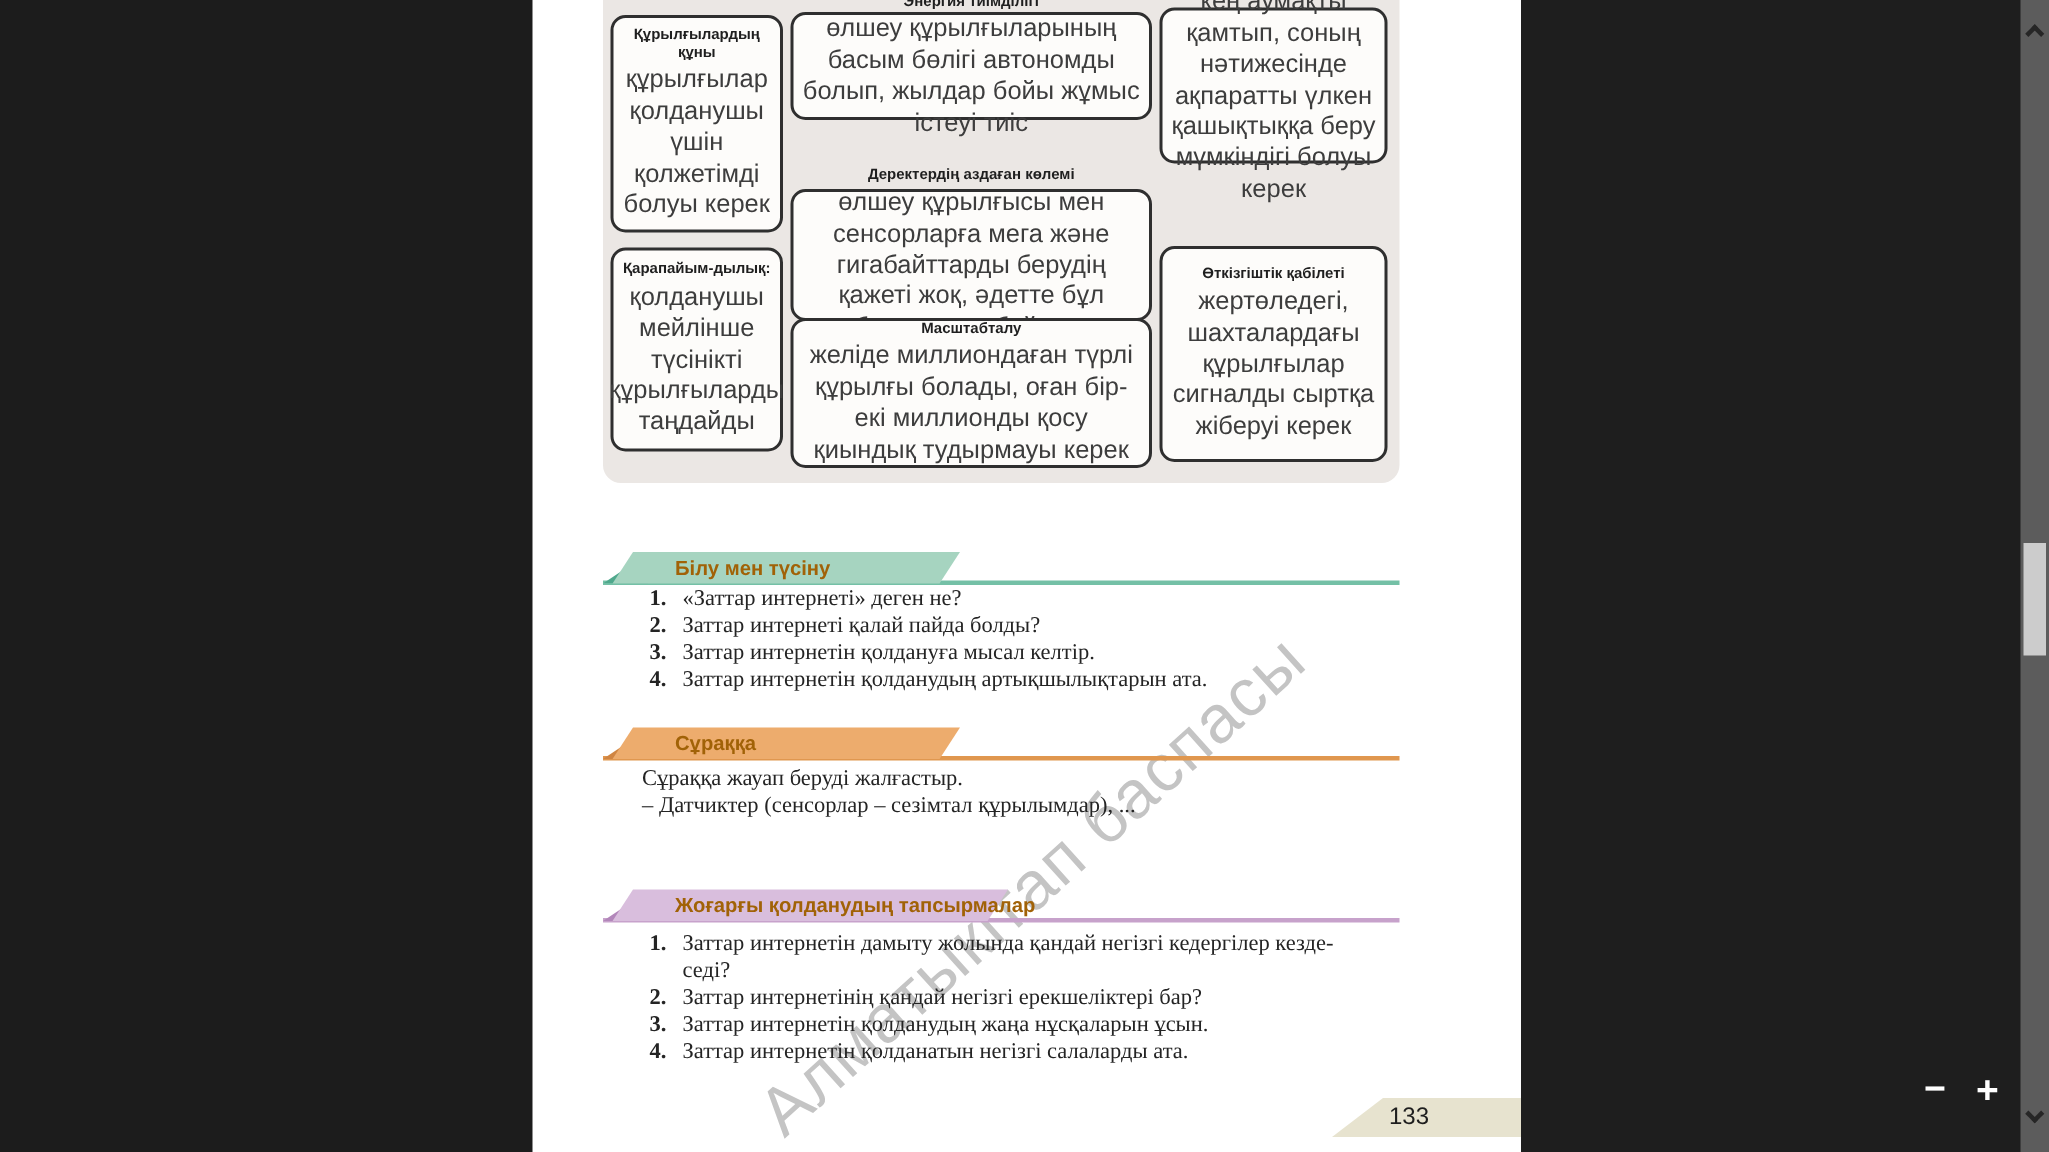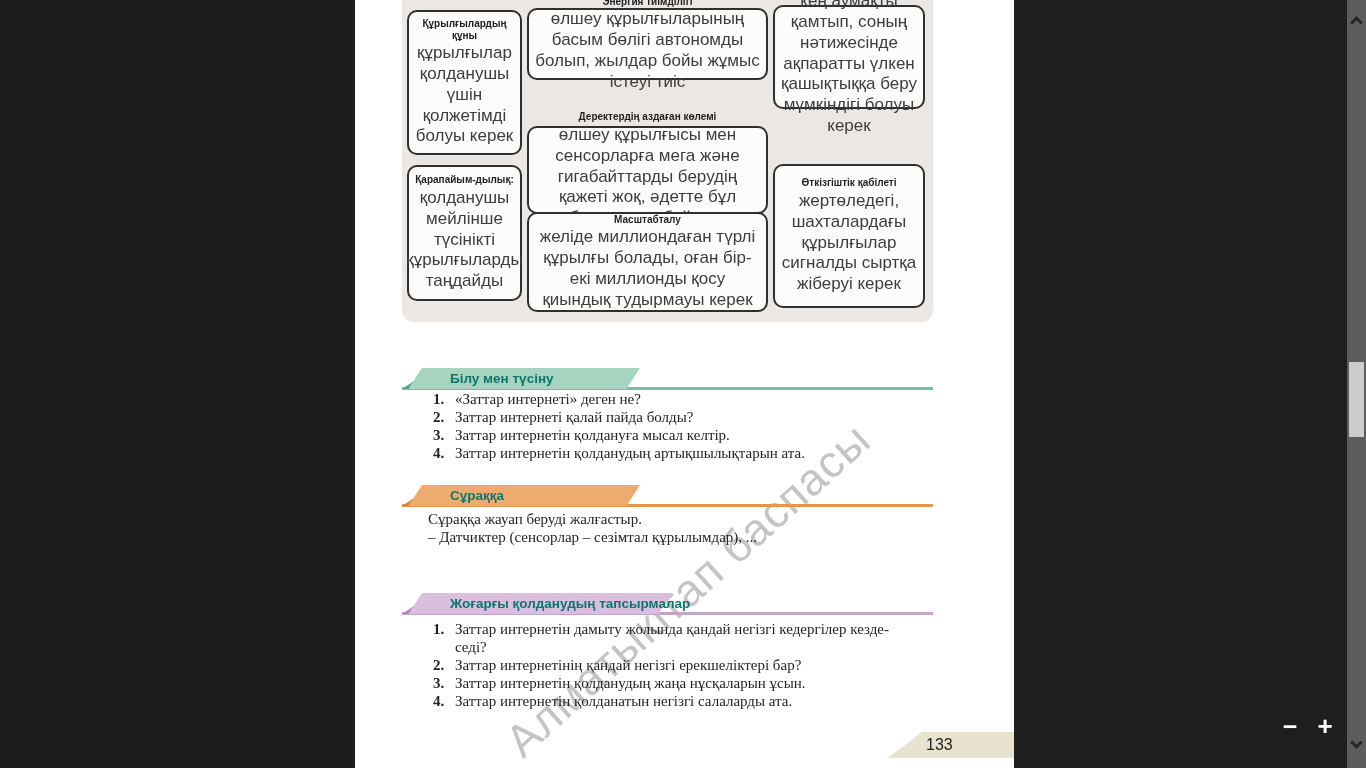--- a/index.html
+++ b/index.html
@@ -36,21 +36,21 @@
   .bx-data   { left:172px; top:94px;  width:241px; height:88px;margin-top:32px; }
   .bx-scale  { left:172px; top:196px; width:241px; height:100px;margin-top:16px; }
   .bx-range  { left:418px; top:5px;   width:152px; height:104px; }
   .bx-signal { left:418px; top:164px; width:152px; height:144px; }
 
   
   .ribbon { position:absolute; left:47px; width:531px; height:22px; z-index:2; }
   .ribbon .line { position:absolute; left:0; right:0; bottom:0; height:3px; }
   .ribbon .fold { position:absolute; left:0; bottom:1px; width:30px; height:20px; clip-path:polygon(0 100%, 100% 0, 100% 100%); }
   .ribbon .band { position:absolute; left:20px; top:0; height:21px; transform:skewX(-33deg); transform-origin:top left; }
-  .ribbon .lbl  { position:absolute; left:48px; top:3px; font-weight:bold; font-size:13.5px; color:#0f766e; }
+  .ribbon .lbl  { position:absolute; left:48px; top:3px; font-weight:bold; font-size:13.5px; color:#a16207; }
   .rb-know   { top:368px; }
   .rb-know .band   { width:218px; background:#a6d4c0; }
   .rb-know .line   { background:#74c0a6; }
   .rb-know .fold   { background:#4fa88c; }
   .rb-apply  { top:485px; }
   .rb-apply .band  { width:218px; background:#edac6d; }
   .rb-apply .line  { background:#e0974f; }
   .rb-apply .fold  { background:#d08542; }
   .rb-higher { top:593px; }
   .rb-higher .band { width:250px; background:#d9bedd; }

